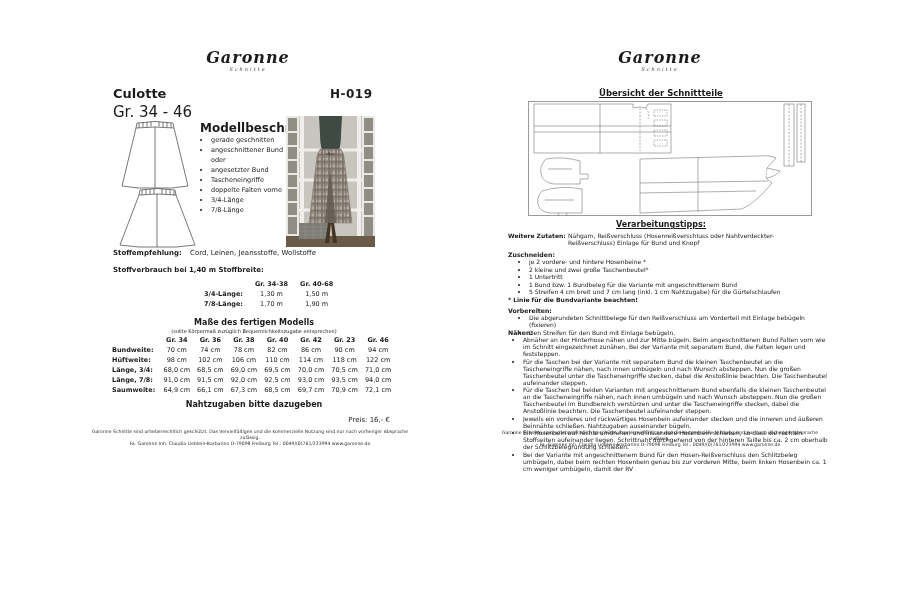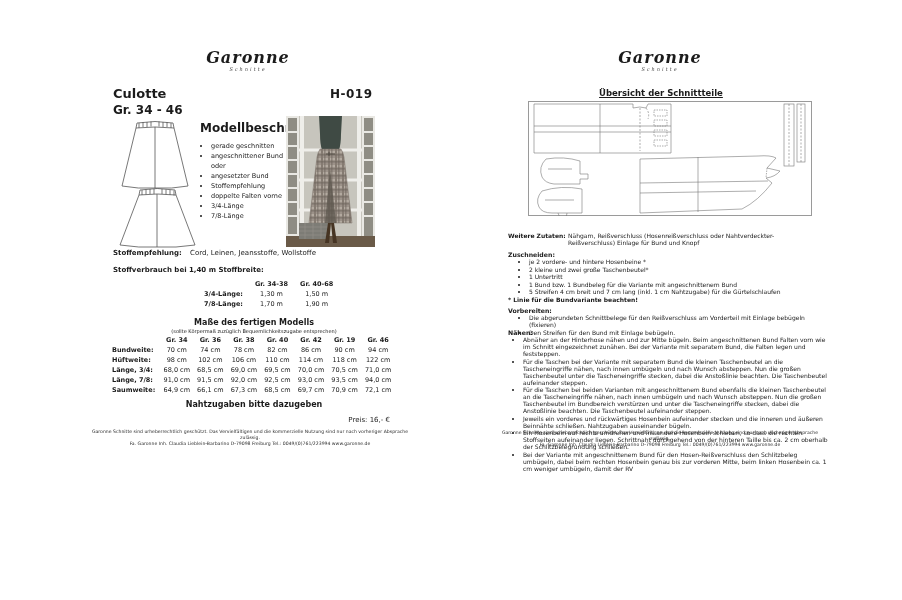--- a/index.html
+++ b/index.html
@@ -10,21 +10,21 @@
 
   
   .logo{text-align:center;}
   .logo .script{font-family:"DejaVu Serif",serif;font-style:italic;font-weight:bold;
                 font-size:16px;letter-spacing:1px;line-height:16px;}
   .logo .sub{font-family:"DejaVu Serif",serif;font-style:italic;font-size:5px;
              letter-spacing:2px;color:#444;line-height:6px;}
 
   
   .title{font-size:13px;font-weight:bold;}
-  .size-range{font-size:12px;font-weight:bold;text-align:center;}
+  .size-range{font-size:15px;font-weight:normal;text-align:center;}
   .pattern-no{font-size:12px;font-weight:bold;letter-spacing:.5px;}
   .model-head{font-size:12px;font-weight:bold;}
   ul.dots{margin:4px 0 0 0;padding-left:11px;font-size:6.5px;line-height:10px;}
   ul.dots li{margin:0;padding:0;}
   .lbl7{font-size:7px;font-weight:bold;text-align:right;}
   .val7{font-size:7px;}
   table.cons{border-collapse:collapse;font-size:6.5px;margin-left:20px;}
   table.cons td,table.cons th{padding:1px 6px;white-space:nowrap;}
   table.cons .rl{text-align:right;font-weight:bold;}
   table.cons .v{text-align:center;}
@@ -75,25 +75,25 @@
 
       <path d="M30,76 Q47,73 65,76 L66,81 Q47,79 29,81 Z"></path>
       <path d="M32,76 l0,5 M36,75.5 l0,5 M40,75 l0,5 M44,75 l0,5 M52,75 l0,5 M56,75.5 l0,5 M60,76 l0,5 M64,76.5 l0,5"></path>
       <path d="M29,81 L10,131 Q29,134 47,133 Q66,134 85,131 L66,81"></path>
       <path d="M47,80 L47,133"></path>
     </g>
   </svg>
 
   <div class="abs" style="left:200px;top:121px;width:86px;">
     <div class="model-head">Modellbeschreibung:</div>
-    <ul class="dots" style="margin-top:6px;">
+    <ul class="dots" style="margin-top:0;">
       <li>gerade geschnitten</li>
       <li>angeschnittener Bund oder</li>
       <li>angesetzter Bund</li>
-      <li>Stoffempfehlung</li>
+      <li>Tascheneingriffe</li>
       <li>doppelte Falten vorne</li>
       <li>3/4-Länge</li>
       <li>7/8-Länge</li>
     </ul>
   </div>
 
   <svg class="abs" style="left:286px;top:116px;" width="89" height="131" viewBox="0 0 89 131">
     <rect x="0" y="0" width="89" height="131" fill="#d6d4cd"></rect>
 
     <rect x="0" y="0" width="13" height="120" fill="#e9e8e3"></rect>
@@ -157,21 +157,21 @@
 
   <table class="meas abs" style="left:110px;top:335px;">
     <tbody>
         <tr>
       <th class="rl"></th>
       <th class="v">Gr. 34</th>
       <th class="v">Gr. 36</th>
       <th class="v">Gr. 38</th>
       <th class="v">Gr. 40</th>
       <th class="v">Gr. 42</th>
-      <th class="v">Gr. 19</th>
+      <th class="v">Gr. 23</th>
       <th class="v">Gr. 46</th>
     </tr>
     <tr>
       <td class="rl">Bundweite:</td>
       <td class="v">70 cm</td>
       <td class="v">74 cm</td>
       <td class="v">78 cm</td>
       <td class="v">82 cm</td>
       <td class="v">86 cm</td>
       <td class="v">90 cm</td>
@@ -259,20 +259,21 @@
       <path d="M170,56 V111 M112,82 L240,80 M112,92 L228,90"></path>
       <path d="M239,67 L238,77" stroke-dasharray="1.5,1"></path>
 
       <rect x="256" y="3" width="10" height="62"></rect>
       <path d="M261,3 V65" stroke-dasharray="2,1.5"></path>
       <rect x="269" y="3" width="8" height="58"></rect>
       <path d="M273,3 V61" stroke-dasharray="2,1.5"></path>
     </g>
   </svg>
 
+  <div class="abs tips-title center" style="left:505px;top:220px;width:312px;">Verarbeitungstipps:</div>
 
   <div class="abs zutaten" style="left:508px;top:232px;width:308px;">
     <div class="zl">Weitere Zutaten:</div>
     <div class="zt">Nähgarn, Reißverschluss (Hosenreißverschluss oder Nahtverdeckter-Reißverschluss) Einlage für Bund und Knopf</div>
   </div>
 
   <div class="abs sec-head" style="left:508px;top:251px;">Zuschneiden:</div>
   <ul class="small abs" style="left:516px;top:256px;width:296px;">
     <li>je 2 vordere- und hintere Hosenbeine *</li>
     <li>2 kleine und zwei große Taschenbeutel*</li>

